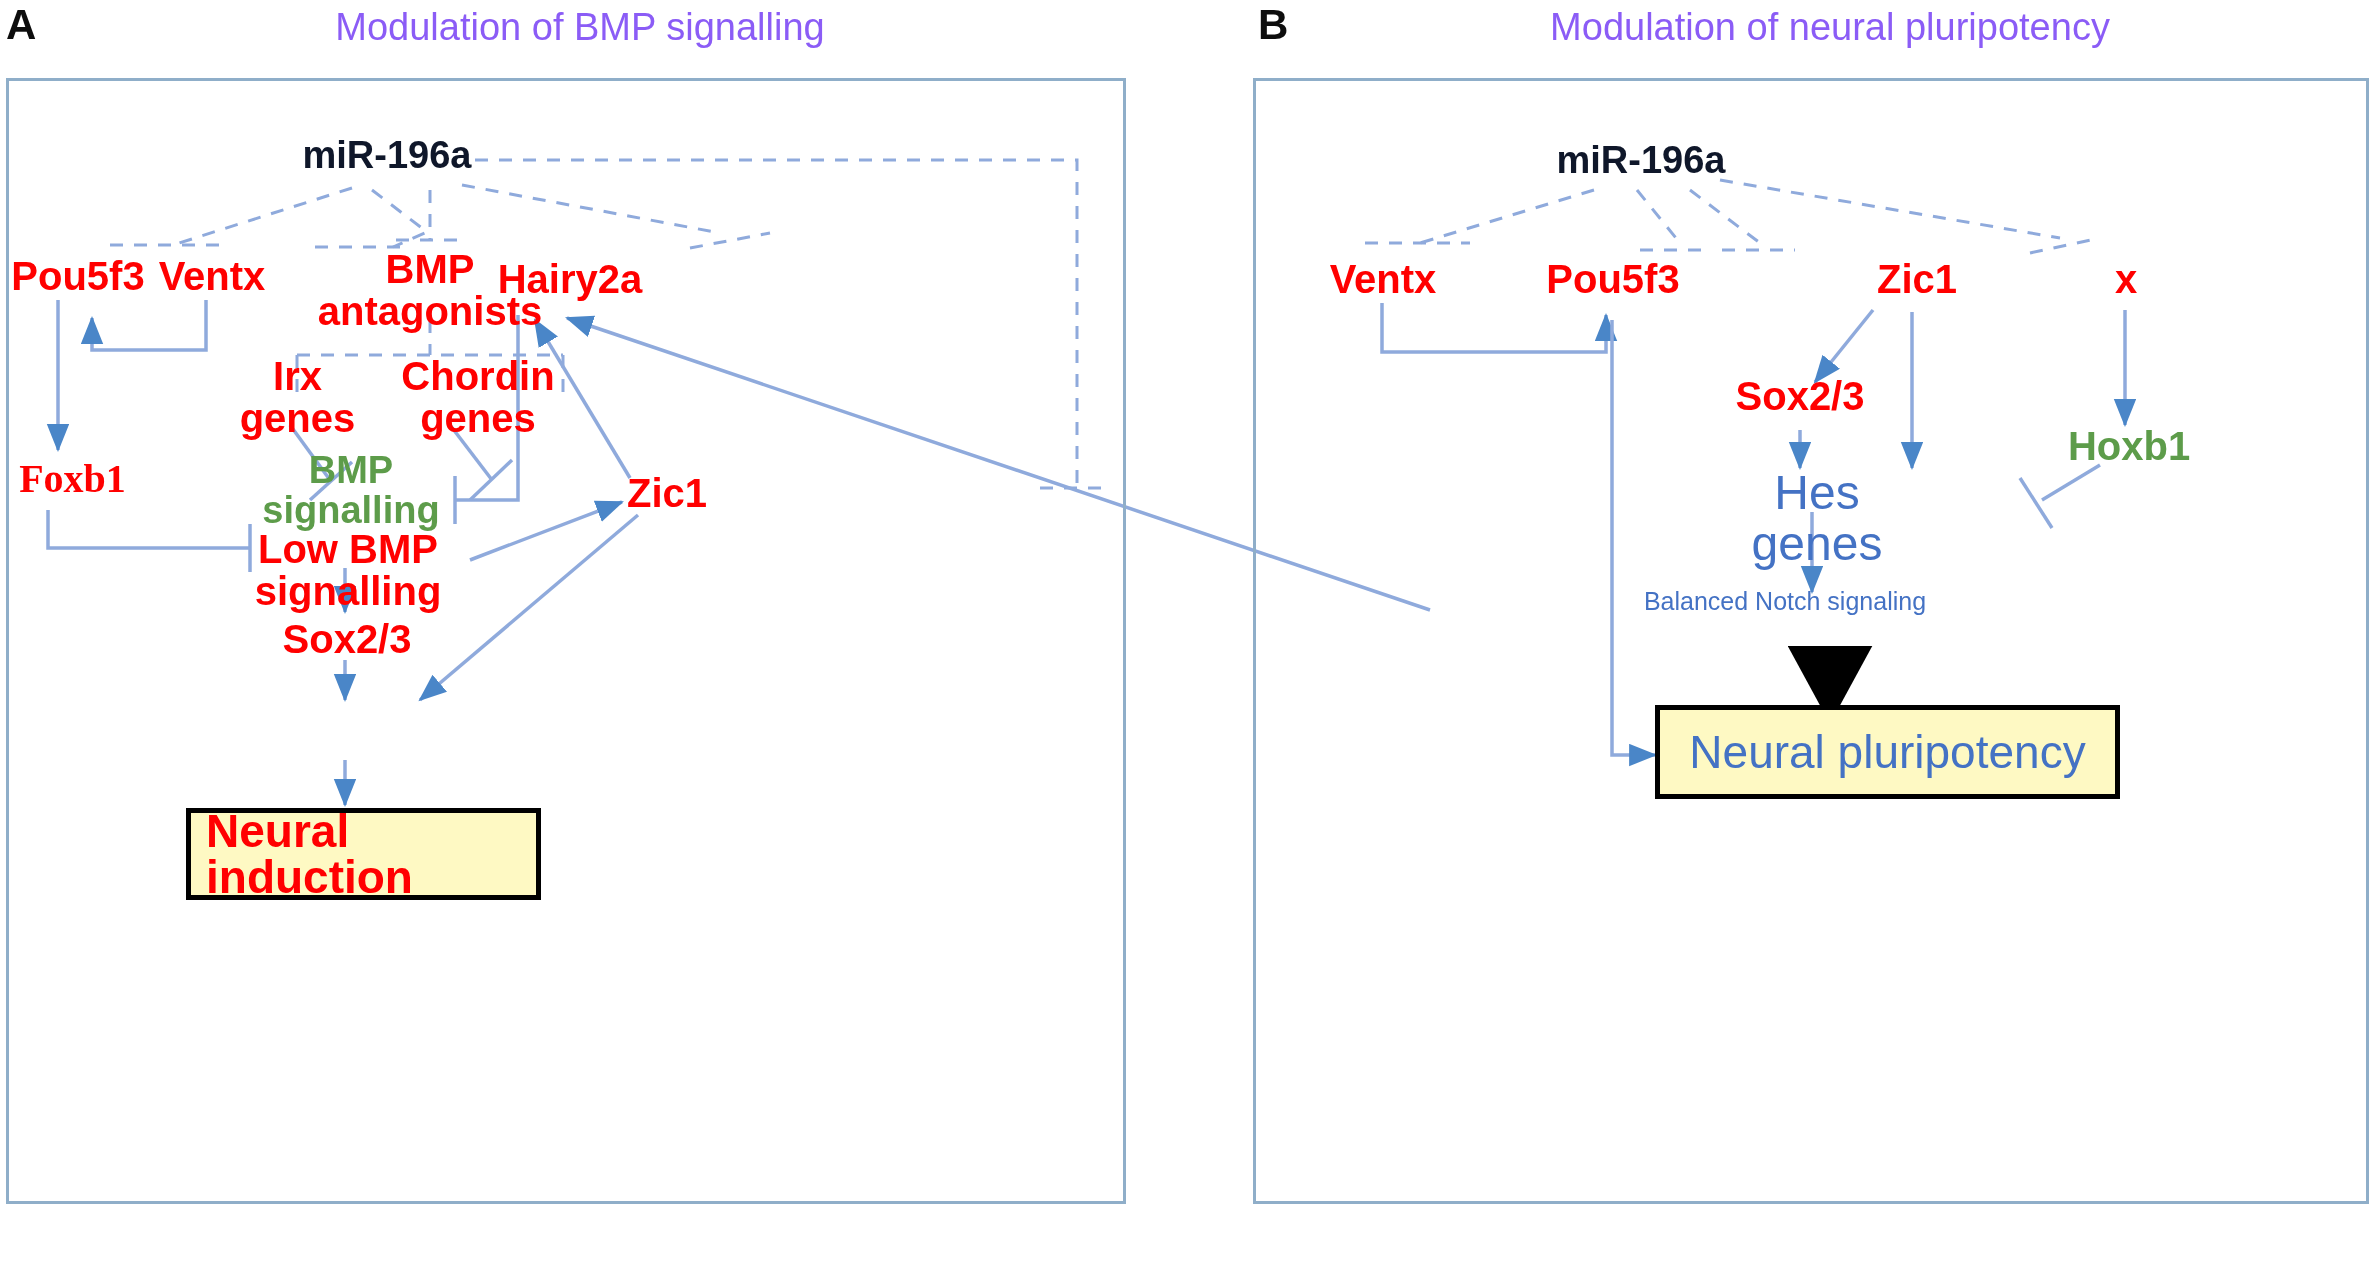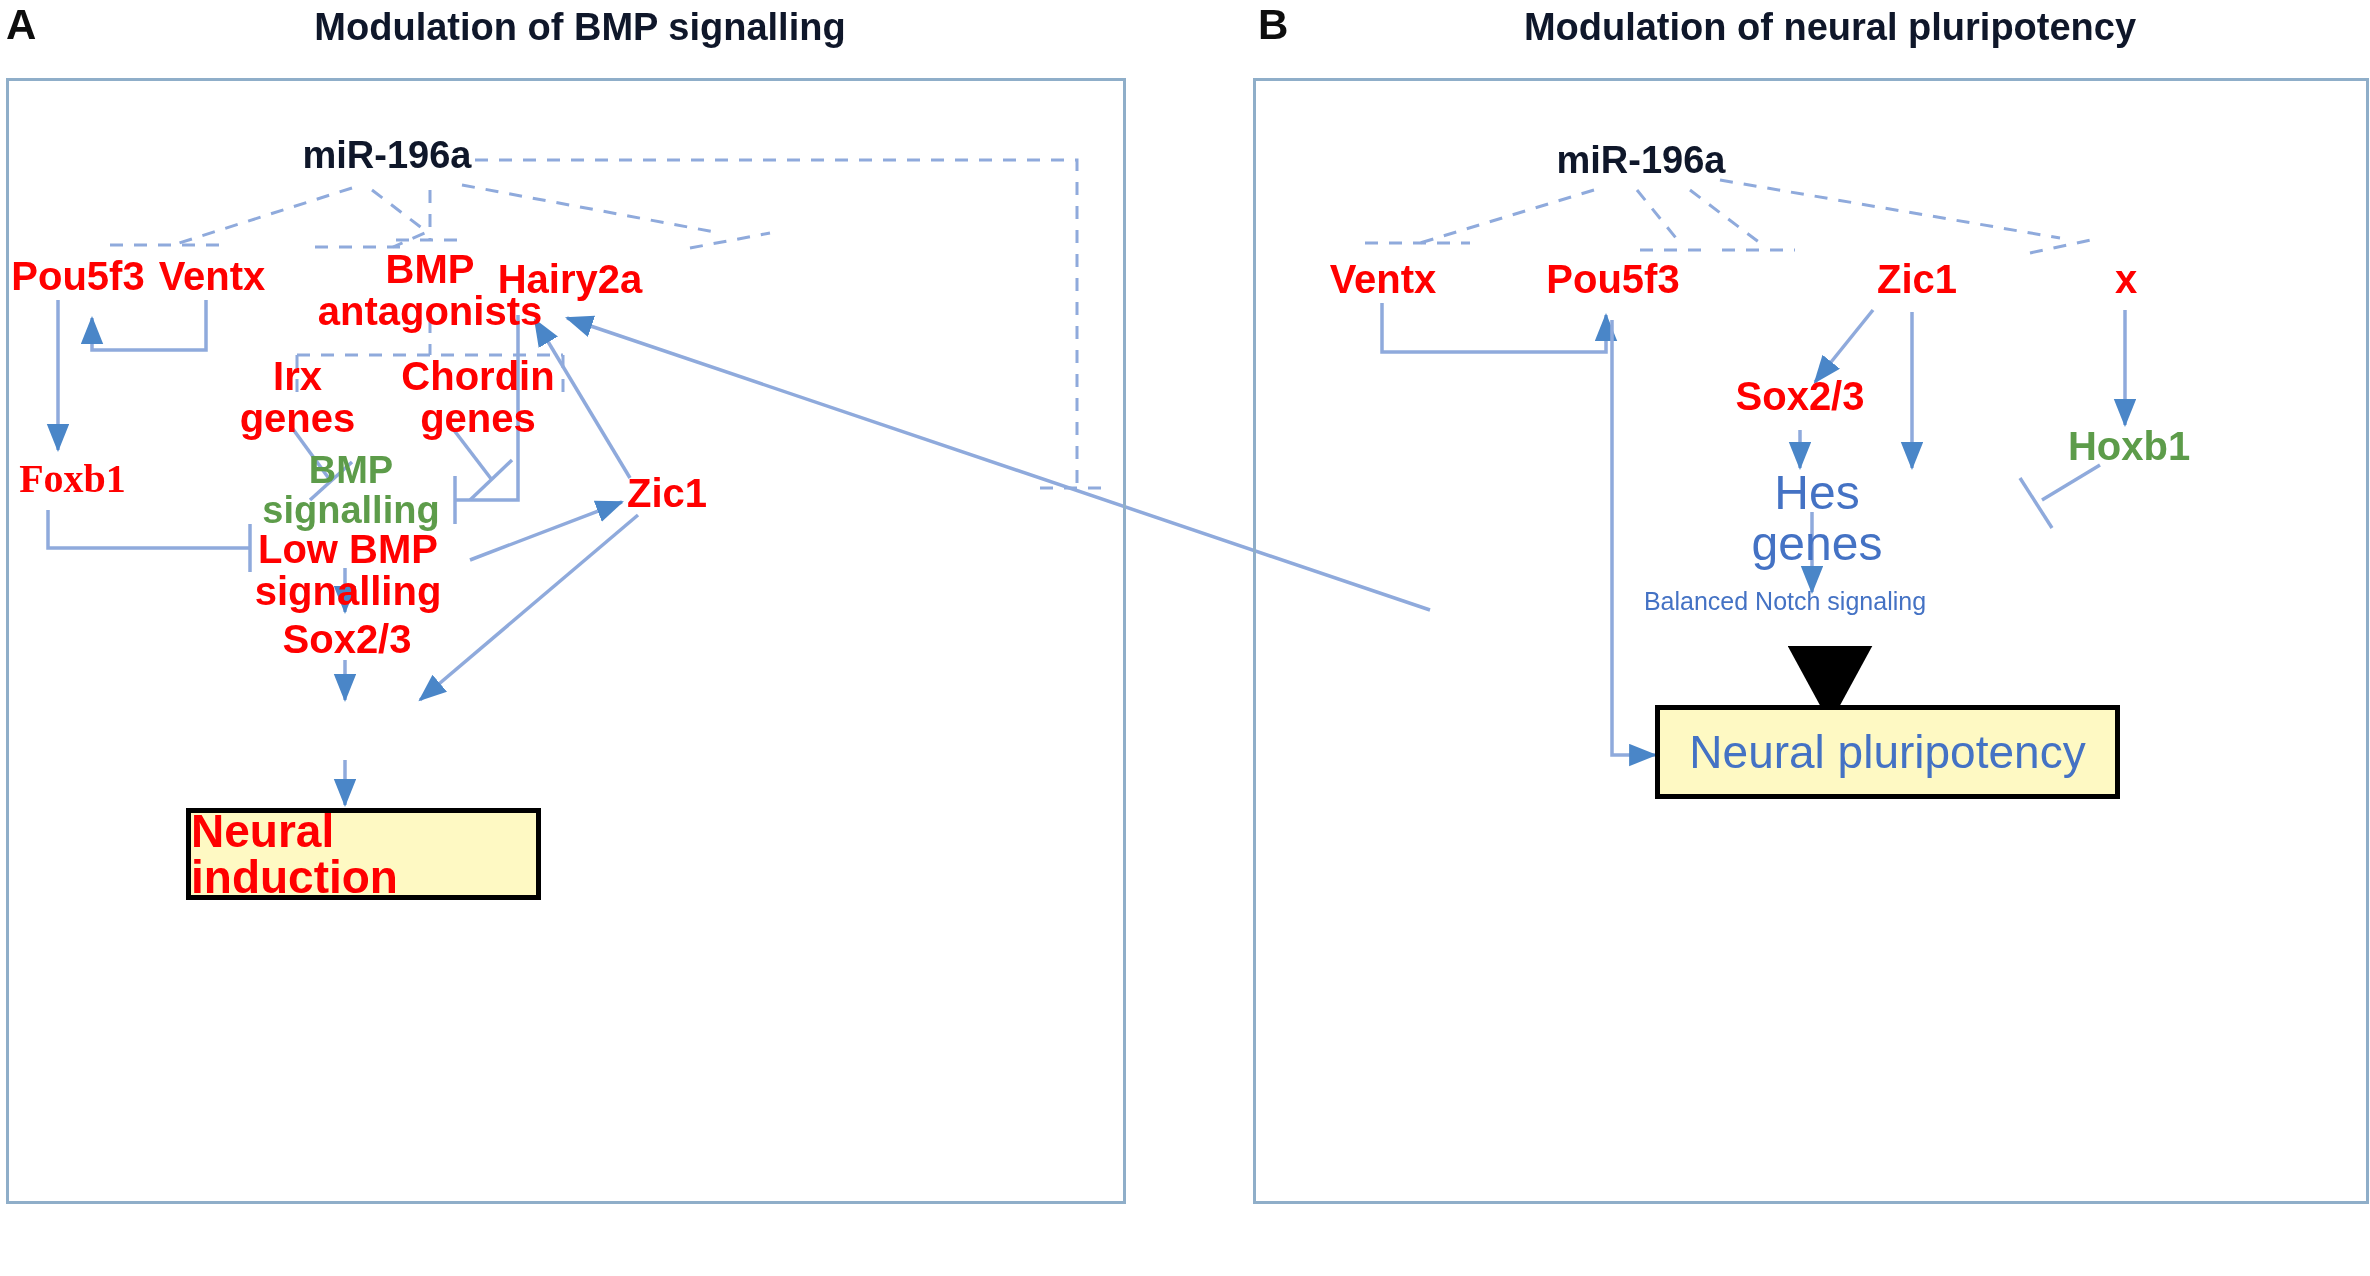--- a/index.html
+++ b/index.html
@@ -9,22 +9,22 @@
     width:2370px;height:1276px;position:relative;overflow:hidden;
   }
   #stage{position:absolute;left:0;top:0;width:2370px;height:1276px;}
   svg#wires{position:absolute;left:0;top:0;width:2370px;height:1276px;pointer-events:none;}
 
   .panel-letter{
     position:absolute;font-weight:bold;font-size:42px;color:#0d0d0d;
     line-height:1;letter-spacing:0;
   }
   .panel-title{
-    position:absolute;font-size:38px;color:#0f172a;text-align:center;
-    white-space:nowrap;line-height:1;font-weight:bold;
+    position:absolute;font-size:38px;color:#8b5cf6;text-align:center;
+    white-space:nowrap;line-height:1;
   }
   .panel-frame{
     position:absolute;border:3px solid #8faec9;background:transparent;
   }
 
   .node{
     position:absolute;text-align:center;line-height:1.06;white-space:pre-line;
     font-weight:bold;
   }
   .n-red{color:#ff0000;}
@@ -177,21 +177,21 @@
   <div class="node n-green" style="left:258px;top:450px;width:186px;font-size:38px;">BMP
 signalling</div>
 
   <div class="node n-red" style="left:608px;top:472px;width:118px;font-size:40px;">Zic1</div>
 
   <div class="node n-red" style="left:178px;top:528px;width:340px;font-size:40px;">Low BMP signalling</div>
 
   <div class="node n-red" style="left:272px;top:618px;width:150px;font-size:40px;">Sox2/3</div>
 
   <div class="outcome-box" style="left:186px;top:808px;width:345px;height:82px;">
-    <span class="n-red" style="font-size:46px;">Neural induction</span>
+    <span class="n-red" style="font-size:46px;padding-left:15px;">Neural induction</span>
   </div>
 
   <div class="panel-letter" style="left:1258px;top:4px;">B</div>
   <div class="panel-title" style="left:1330px;top:8px;width:1000px;">Modulation of neural pluripotency</div>
   <div class="panel-frame" style="left:1253px;top:78px;width:1110px;height:1120px;"></div>
 
   <div class="node n-black" style="left:1556px;top:140px;width:170px;font-size:38px;">miR-196a</div>
 
   <div class="node n-red" style="left:1320px;top:258px;width:126px;font-size:40px;">Ventx</div>
 

